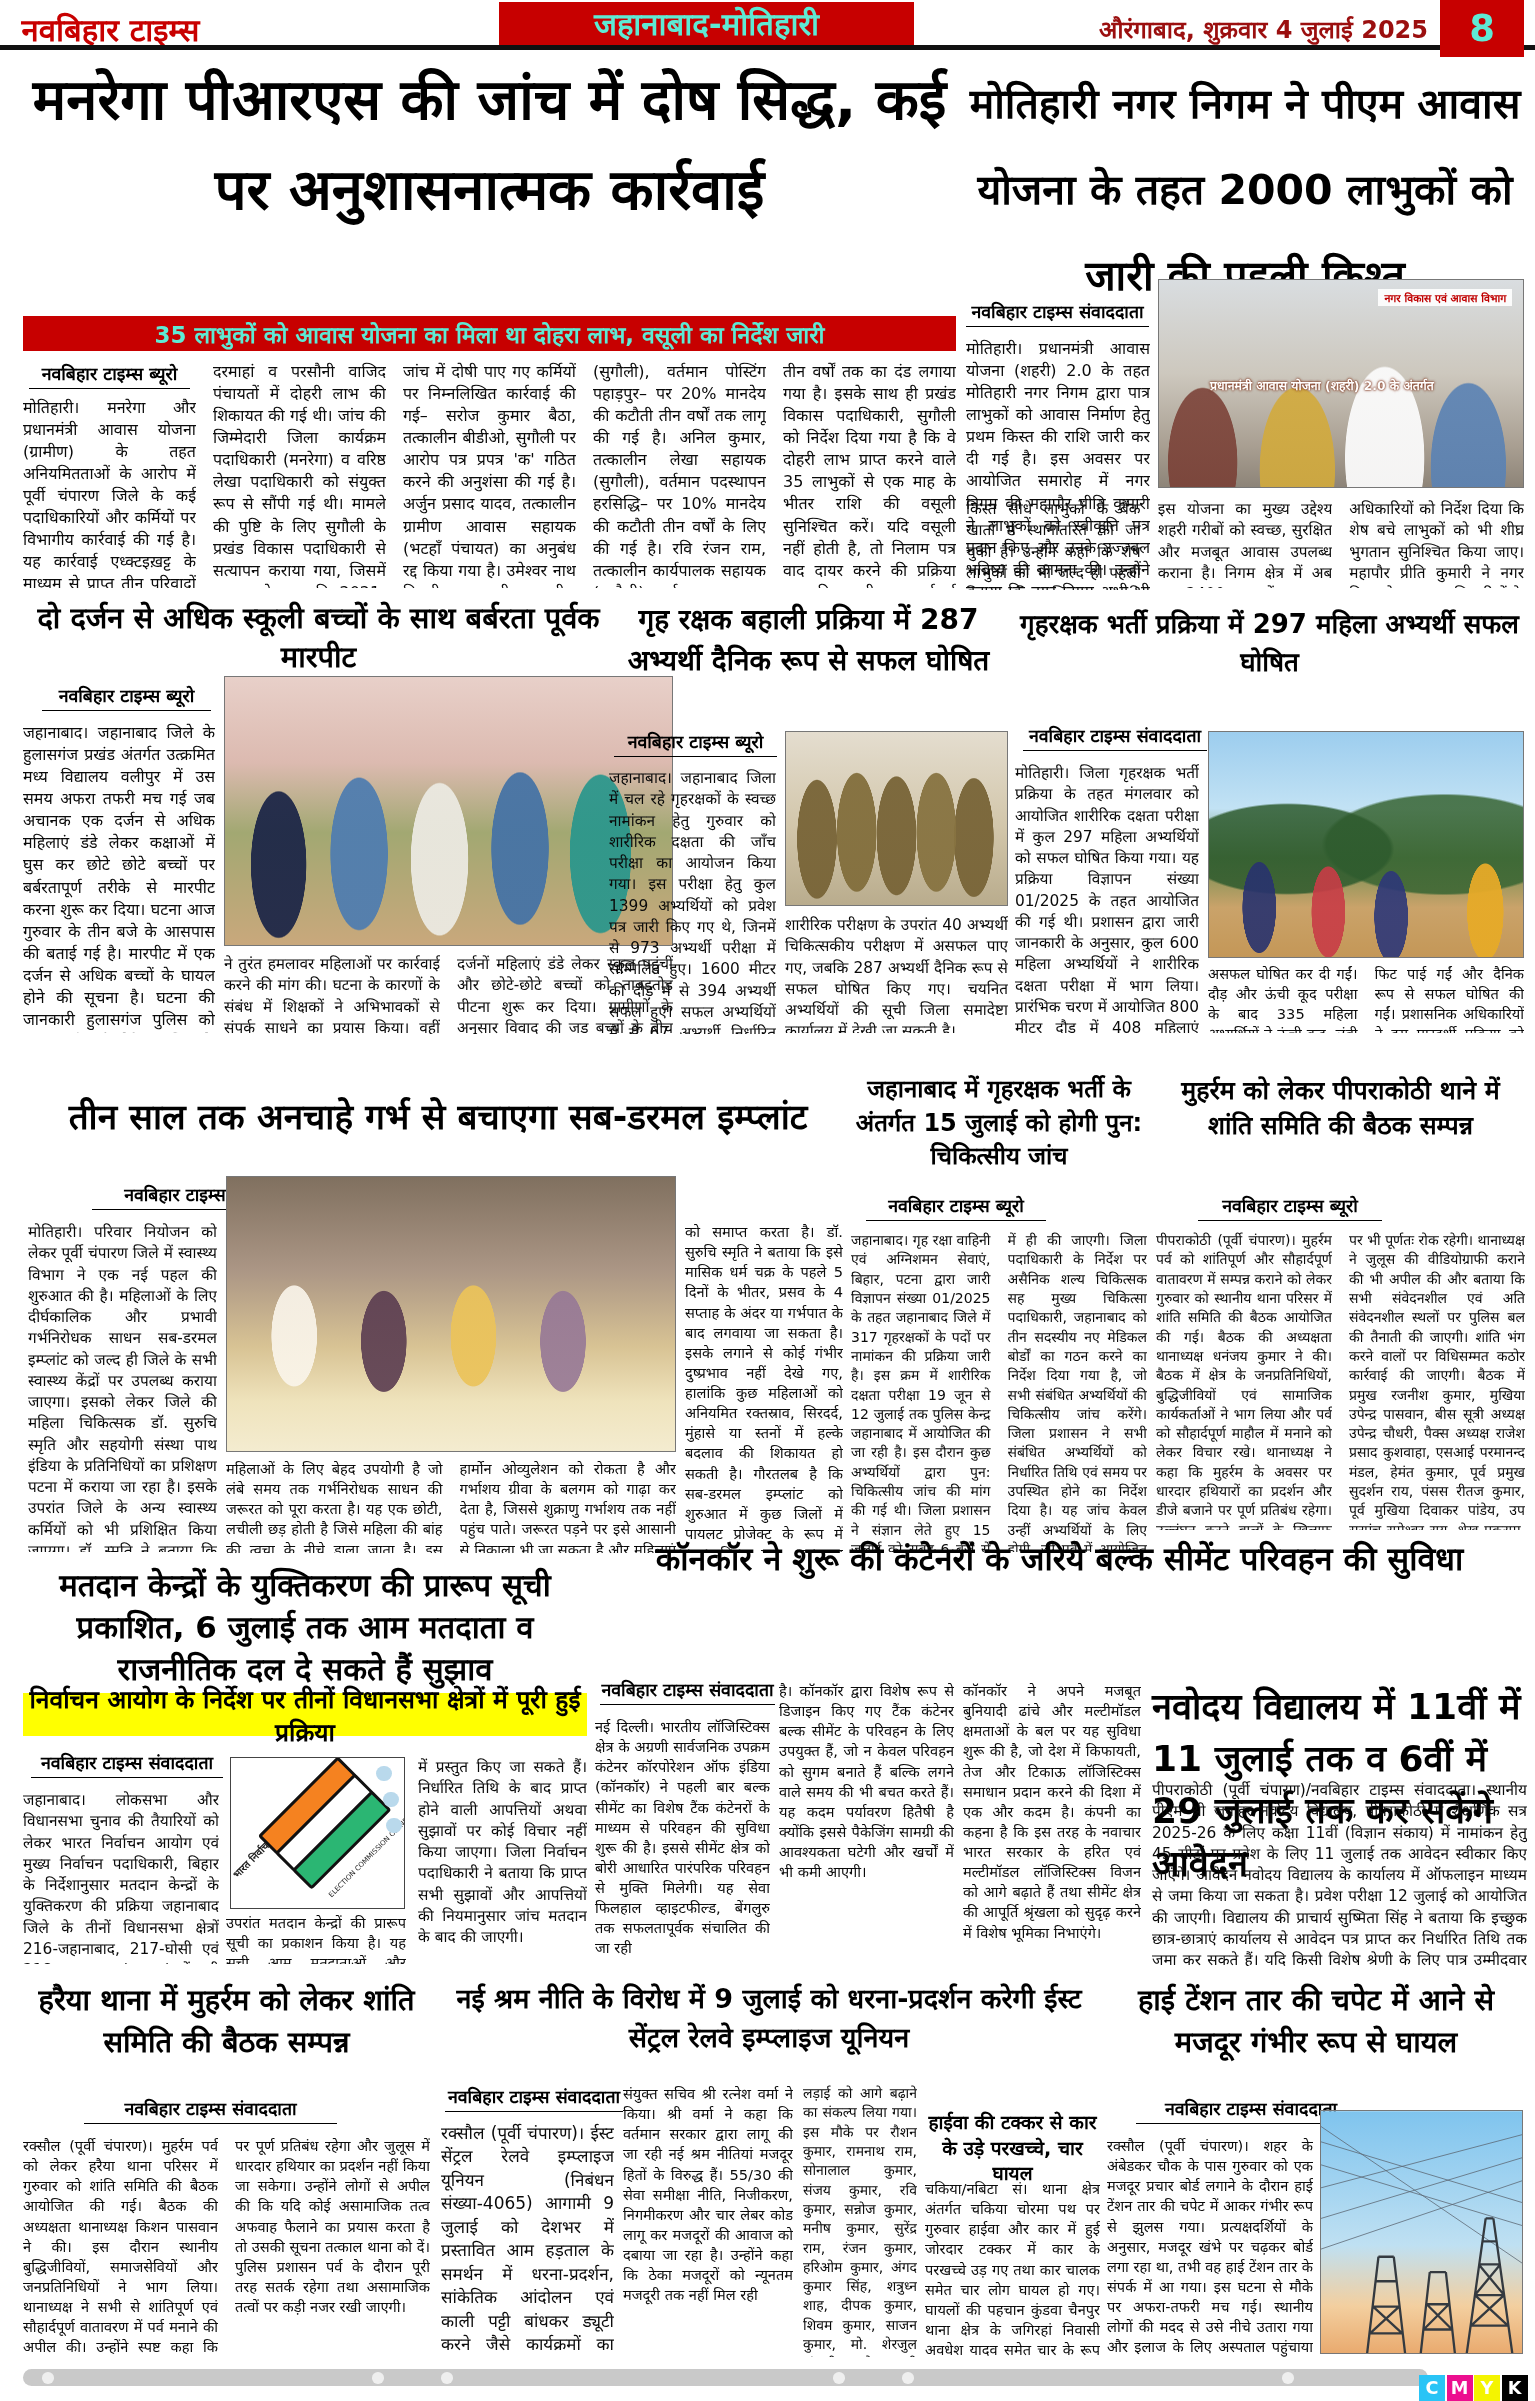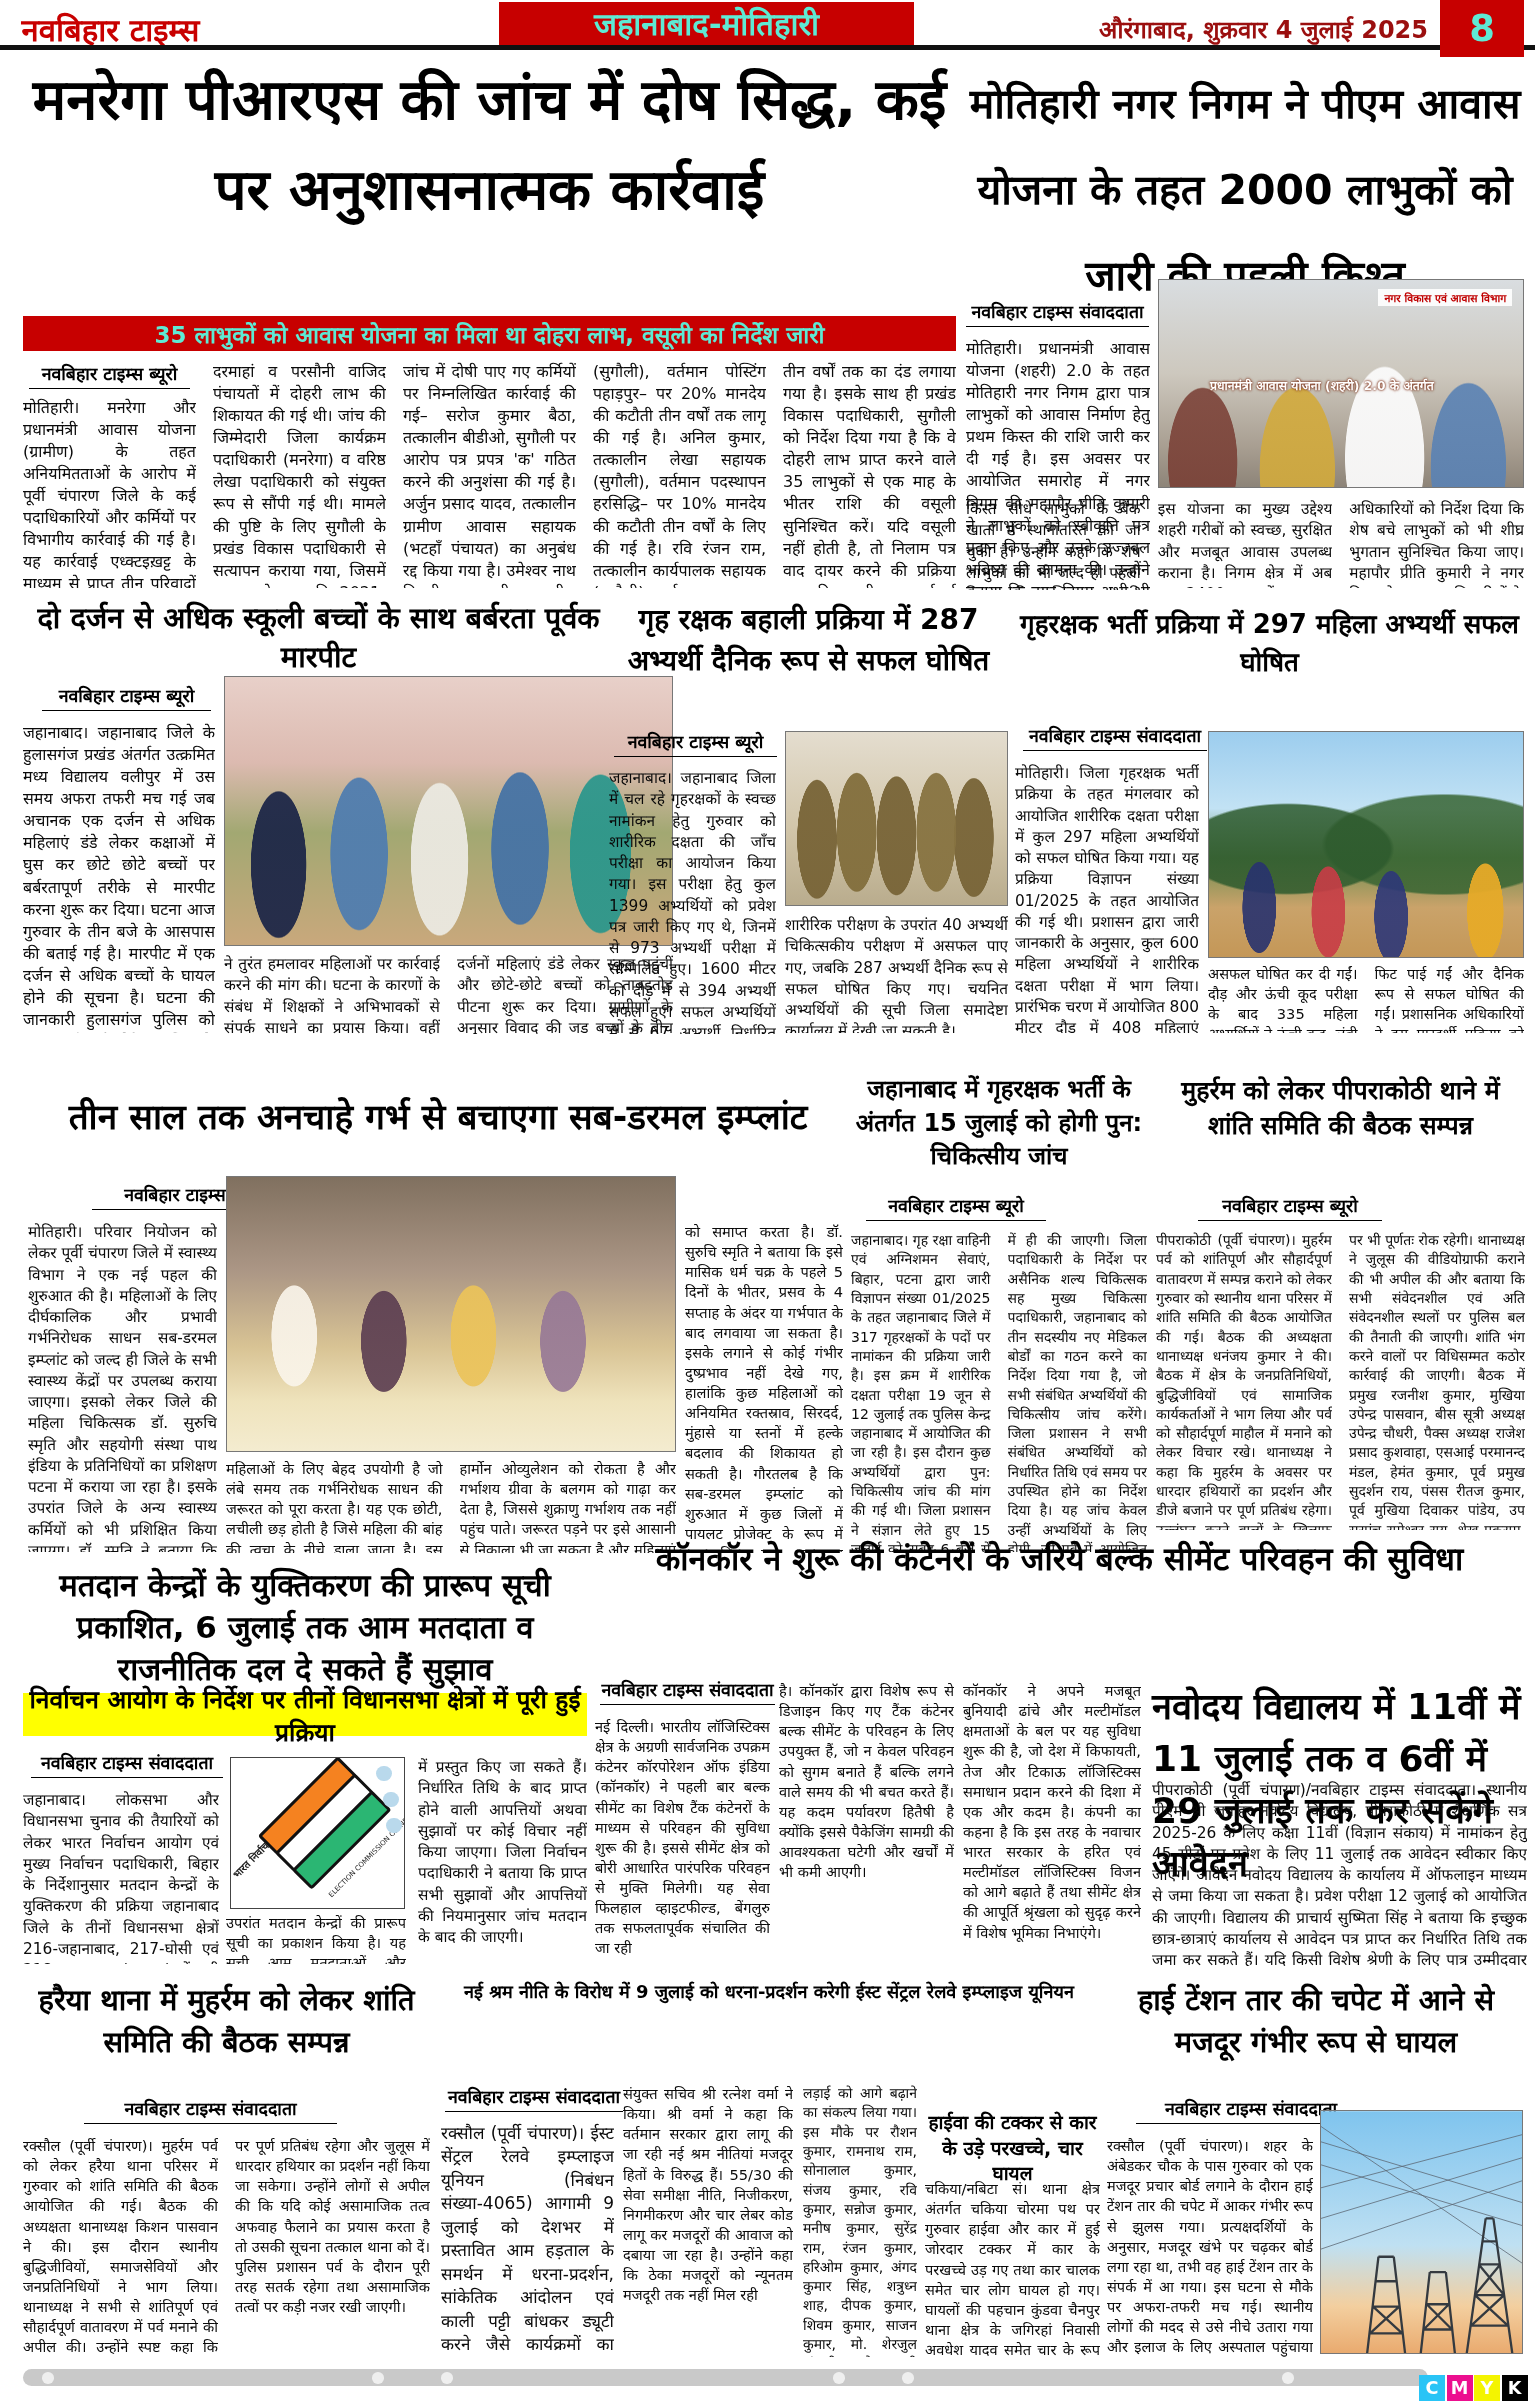--- a/index.html
+++ b/index.html
@@ -180,21 +180,21 @@
   <div class="abs hl" style="left:1152px;top:1681px;width:375px;font-size:36px;line-height:1.45;text-align:left">नवोदय विद्यालय में 11वीं में 11 जुलाई तक व 6वीं में 29 जुलाई तक कर सकेंगे आवेदन</div>
   <div class="abs btxt" style="left:1152px;top:1780px;width:375px;height:186px;font-size:15.4px">पीपराकोठी (पूर्वी चंपारण)/नवबिहार टाइम्स संवाददाता। स्थानीय पीएम श्री जवाहर नवोदय विद्यालय, पीपराकोठी में शैक्षणिक सत्र 2025-26 के लिए कक्षा 11वीं (विज्ञान संकाय) में नामांकन हेतु 45 सीटों पर प्रवेश के लिए 11 जुलाई तक आवेदन स्वीकार किए जाएंगे। आवेदन नवोदय विद्यालय के कार्यालय में ऑफलाइन माध्यम से जमा किया जा सकता है। प्रवेश परीक्षा 12 जुलाई को आयोजित की जाएगी। विद्यालय की प्राचार्य सुष्मिता सिंह ने बताया कि इच्छुक छात्र-छात्राएं कार्यालय से आवेदन पत्र प्राप्त कर निर्धारित तिथि तक जमा कर सकते हैं। यदि किसी विशेष श्रेणी के लिए पात्र उम्मीदवार उपलब्ध नहीं होते हैं, तो नवोदय विद्यालय समिति के मानदंडों के अनुसार रिक्त सीटों को भरा जाएगा। जिले के सभी दसवीं उत्तीर्ण छात्र-छात्राएं इस परीक्षा के लिए पात्र हैं।</div>
 
   <div class="abs hl" style="left:23px;top:1979px;width:407px;font-size:29px;line-height:1.45">हरैया थाना में मुहर्रम को लेकर शांति समिति की बैठक सम्पन्न</div>
   <div class="abs byline" style="left:84px;top:2096px;width:253px">नवबिहार टाइम्स संवाददाता</div>
   <div class="abs cols" style="left:23px;top:2136px;width:407px;height:221px">
     <div class="btxt" style="font-size:14.6px">रक्सौल (पूर्वी चंपारण)। मुहर्रम पर्व को लेकर हरैया थाना परिसर में गुरुवार को शांति समिति की बैठक आयोजित की गई। बैठक की अध्यक्षता थानाध्यक्ष किशन पासवान ने की। इस दौरान स्थानीय बुद्धिजीवियों, समाजसेवियों और जनप्रतिनिधियों ने भाग लिया। थानाध्यक्ष ने सभी से शांतिपूर्ण एवं सौहार्दपूर्ण वातावरण में पर्व मनाने की अपील की। उन्होंने स्पष्ट कहा कि मुहर्रम जुलूस के दौरान डीजे बजाने</div>
     <div class="btxt" style="font-size:14.6px">पर पूर्ण प्रतिबंध रहेगा और जुलूस में धारदार हथियार का प्रदर्शन नहीं किया जा सकेगा। उन्होंने लोगों से अपील की कि यदि कोई असामाजिक तत्व अफवाह फैलाने का प्रयास करता है तो उसकी सूचना तत्काल थाना को दें। पुलिस प्रशासन पर्व के दौरान पूरी तरह सतर्क रहेगा तथा असामाजिक तत्वों पर कड़ी नजर रखी जाएगी।</div>
   </div>
 
-  <div class="abs hl" style="left:441px;top:1979px;width:656px;font-size:18px;line-height:1.45">नई श्रम नीति के विरोध में 9 जुलाई को धरना-प्रदर्शन करेगी ईस्ट सेंट्रल रेलवे इम्प्लाइज यूनियन</div>
+  <div class="abs hl" style="left:441px;top:1979px;width:656px;font-size:27px;line-height:1.45">नई श्रम नीति के विरोध में 9 जुलाई को धरना-प्रदर्शन करेगी ईस्ट सेंट्रल रेलवे इम्प्लाइज यूनियन</div>
   <div class="abs byline" style="left:445px;top:2084px;width:178px">नवबिहार टाइम्स संवाददाता</div>
   <div class="abs btxt" style="left:441px;top:2122px;width:173px;height:235px;font-size:17px">रक्सौल (पूर्वी चंपारण)। ईस्ट सेंट्रल रेलवे इम्प्लाइज यूनियन (निबंधन संख्या-4065) आगामी 9 जुलाई को देशभर में प्रस्तावित आम हड़ताल के समर्थन में धरना-प्रदर्शन, सांकेतिक आंदोलन एवं काली पट्टी बांधकर ड्यूटी करने जैसे कार्यक्रमों का आयोजन करेगी। यह हड़ताल केंद्र</div>
   <div class="abs btxt" style="left:623px;top:2084px;width:170px;height:273px;font-size:14.6px">संयुक्त सचिव श्री रत्नेश वर्मा ने किया। श्री वर्मा ने कहा कि वर्तमान सरकार द्वारा लागू की जा रही नई श्रम नीतियां मजदूर हितों के विरुद्ध हैं। 55/30 की सेवा समीक्षा नीति, निजीकरण, निगमीकरण और चार लेबर कोड लागू कर मजदूरों की आवाज को दबाया जा रहा है। उन्होंने कहा कि ठेका मजदूरों को न्यूनतम मजदूरी तक नहीं मिल रही</div>
   <div class="abs btxt" style="left:803px;top:2084px;width:114px;height:273px;font-size:14px">लड़ाई को आगे बढ़ाने का संकल्प लिया गया। इस मौके पर रौशन कुमार, रामनाथ राम, सोनालाल कुमार, संजय कुमार, रवि कुमार, सन्नोज कुमार, मनीष कुमार, सुरेंद्र राम, रंजन कुमार, हरिओम कुमार, अंगद कुमार सिंह, शत्रुध्न शाह, दीपक कुमार, शिवम कुमार, साजन कुमार, मो. शेरजुल अंसारी समेत बड़ी संख्या में रेलकर्मी मौजूद रहे।</div>
 
   <div class="abs hl" style="left:925px;top:2110px;width:175px;font-size:19px;line-height:1.35">हाईवा की टक्कर से कार के उड़े परखच्चे, चार घायल</div>
   <div class="abs btxt" style="left:925px;top:2179px;width:175px;height:178px;font-size:14.6px">चकिया/नबिटा सं। थाना क्षेत्र अंतर्गत चकिया चोरमा पथ पर गुरुवार हाईवा और कार में हुई जोरदार टक्कर में कार के परखच्चे उड़ गए तथा कार चालक समेत चार लोग घायल हो गए। घायलों की पहचान कुंडवा चैनपुर थाना क्षेत्र के जगिरहां निवासी अवधेश यादव समेत चार के रूप में हुई है। सभी घायलों को इलाज के लिए अस्पताल पहुंचाया, जहां उसकी हालत खतरे से बाहर बता रहे हैं</div>
 
   <div class="abs hl" style="left:1107px;top:1979px;width:418px;font-size:29px;line-height:1.45">हाई टेंशन तार की चपेट में आने से मजदूर गंभीर रूप से घायल</div>
   <div class="abs byline" style="left:1136px;top:2096px;width:230px">नवबिहार टाइम्स संवाददाता</div>

